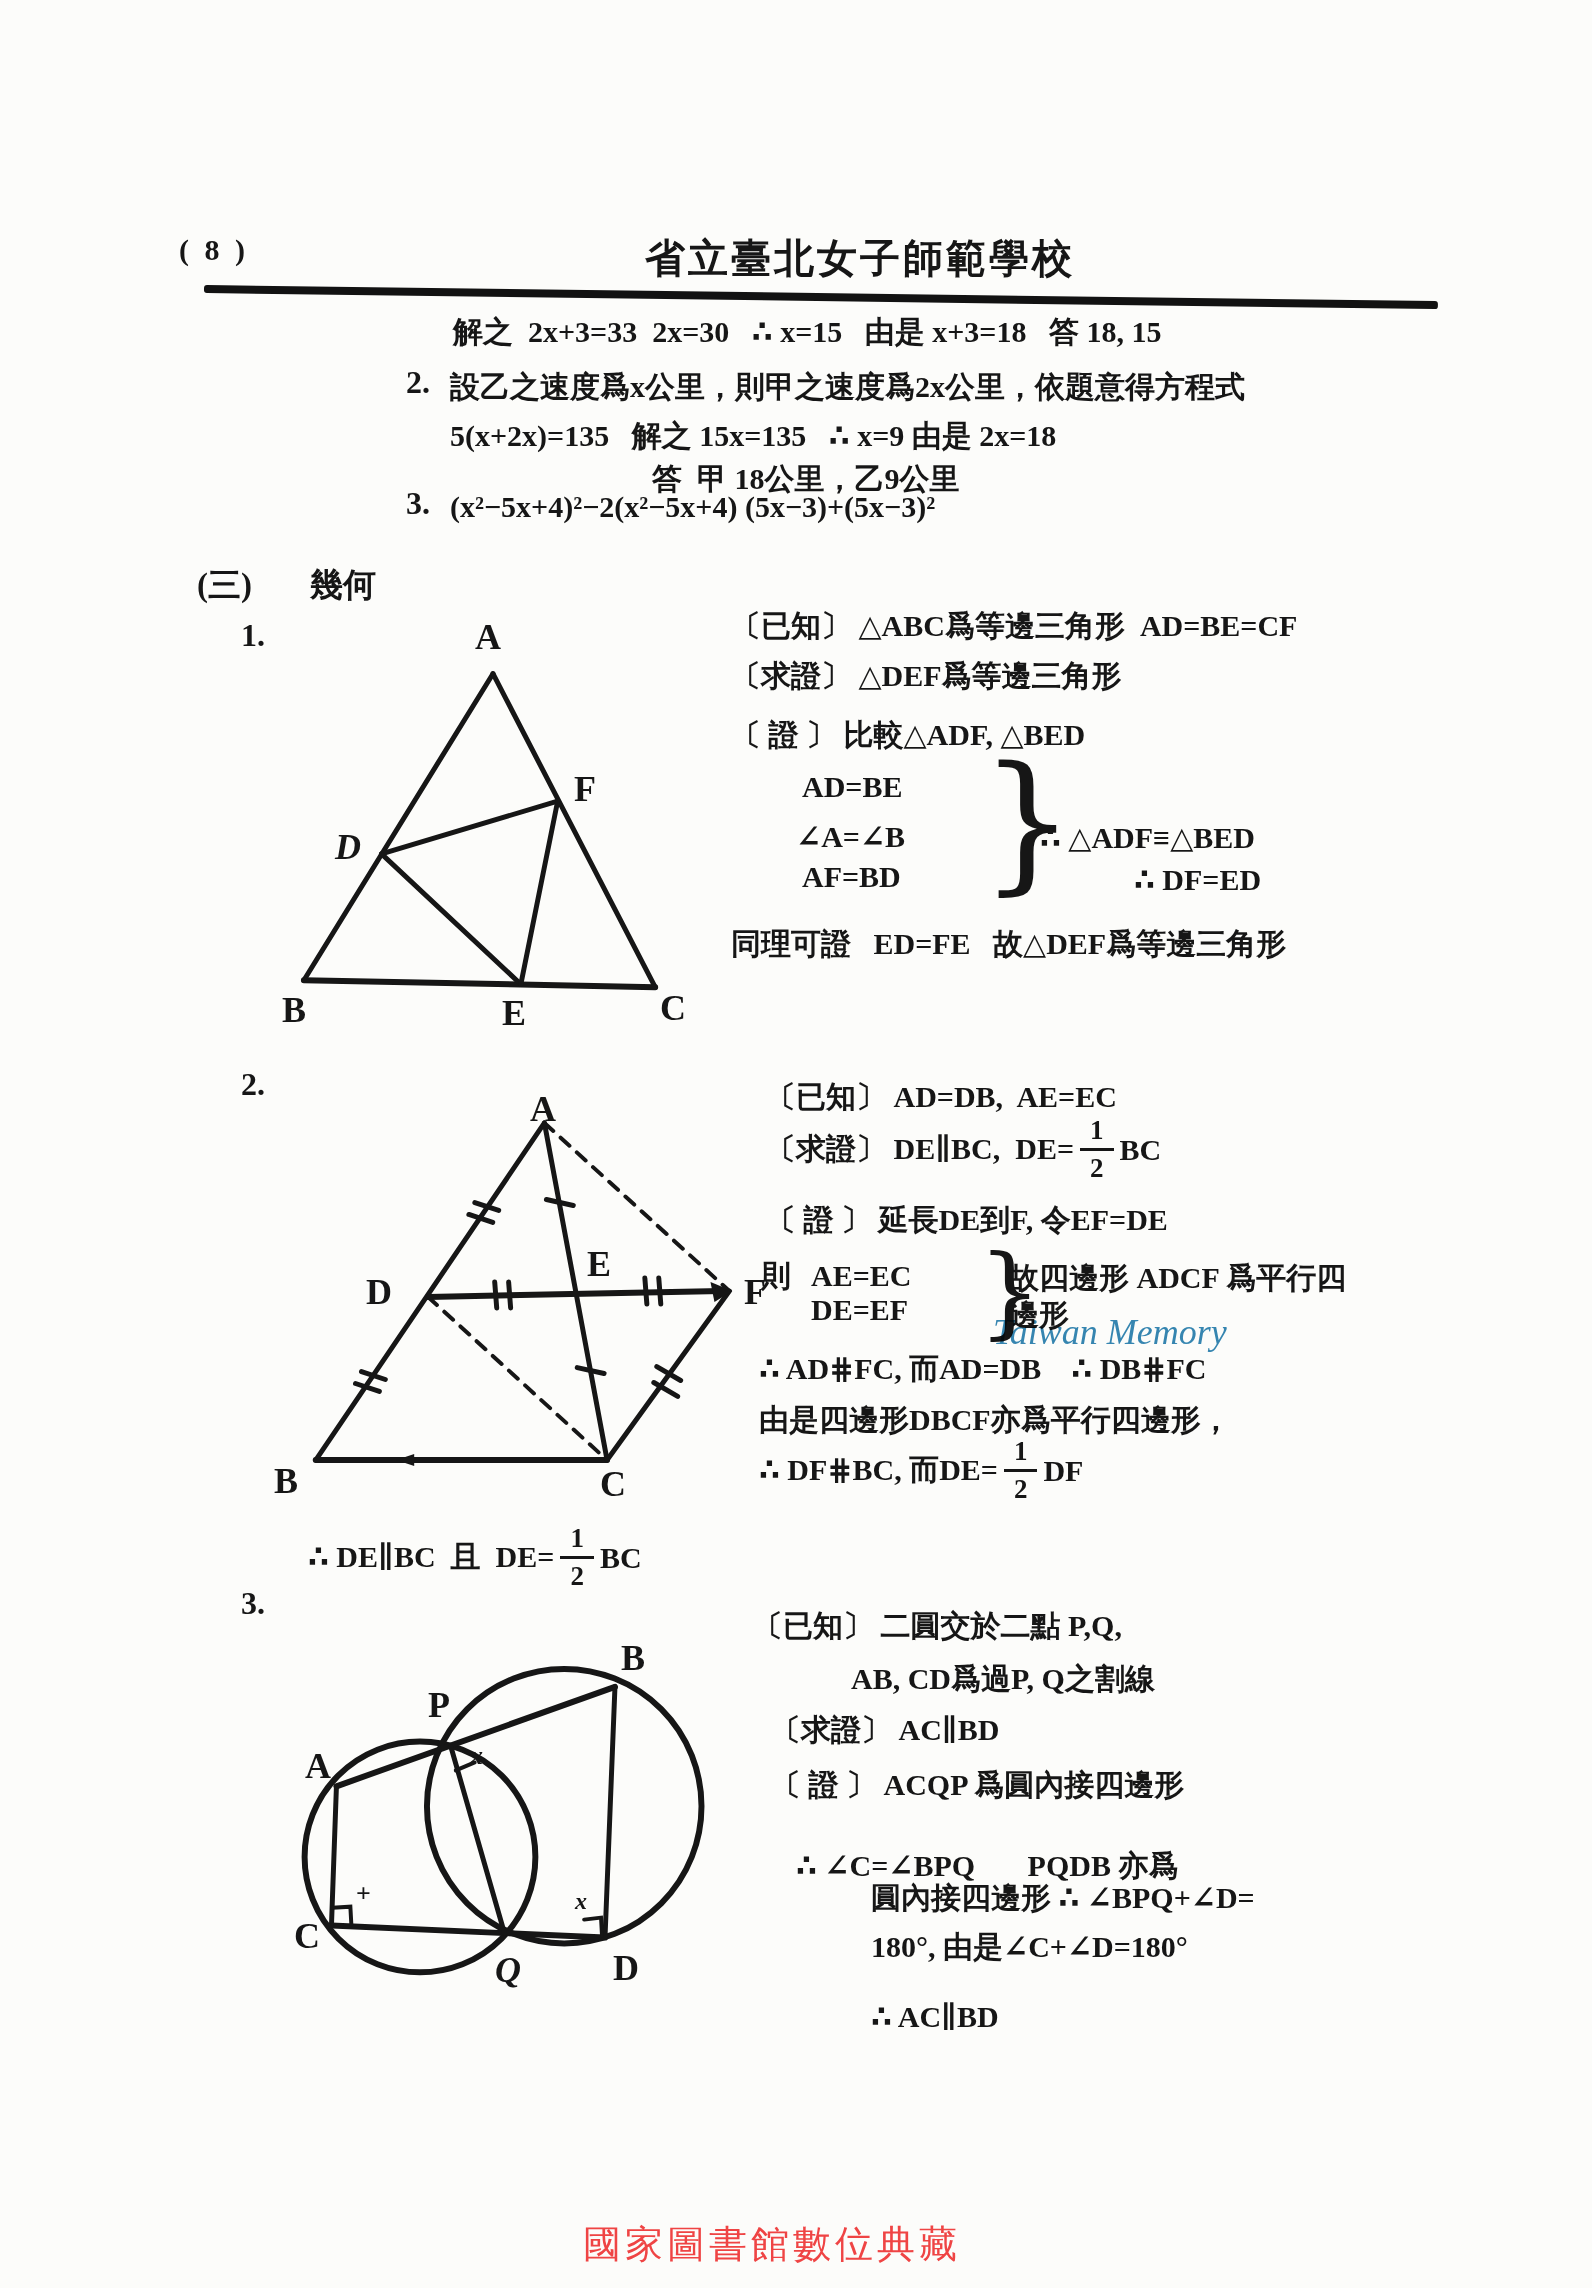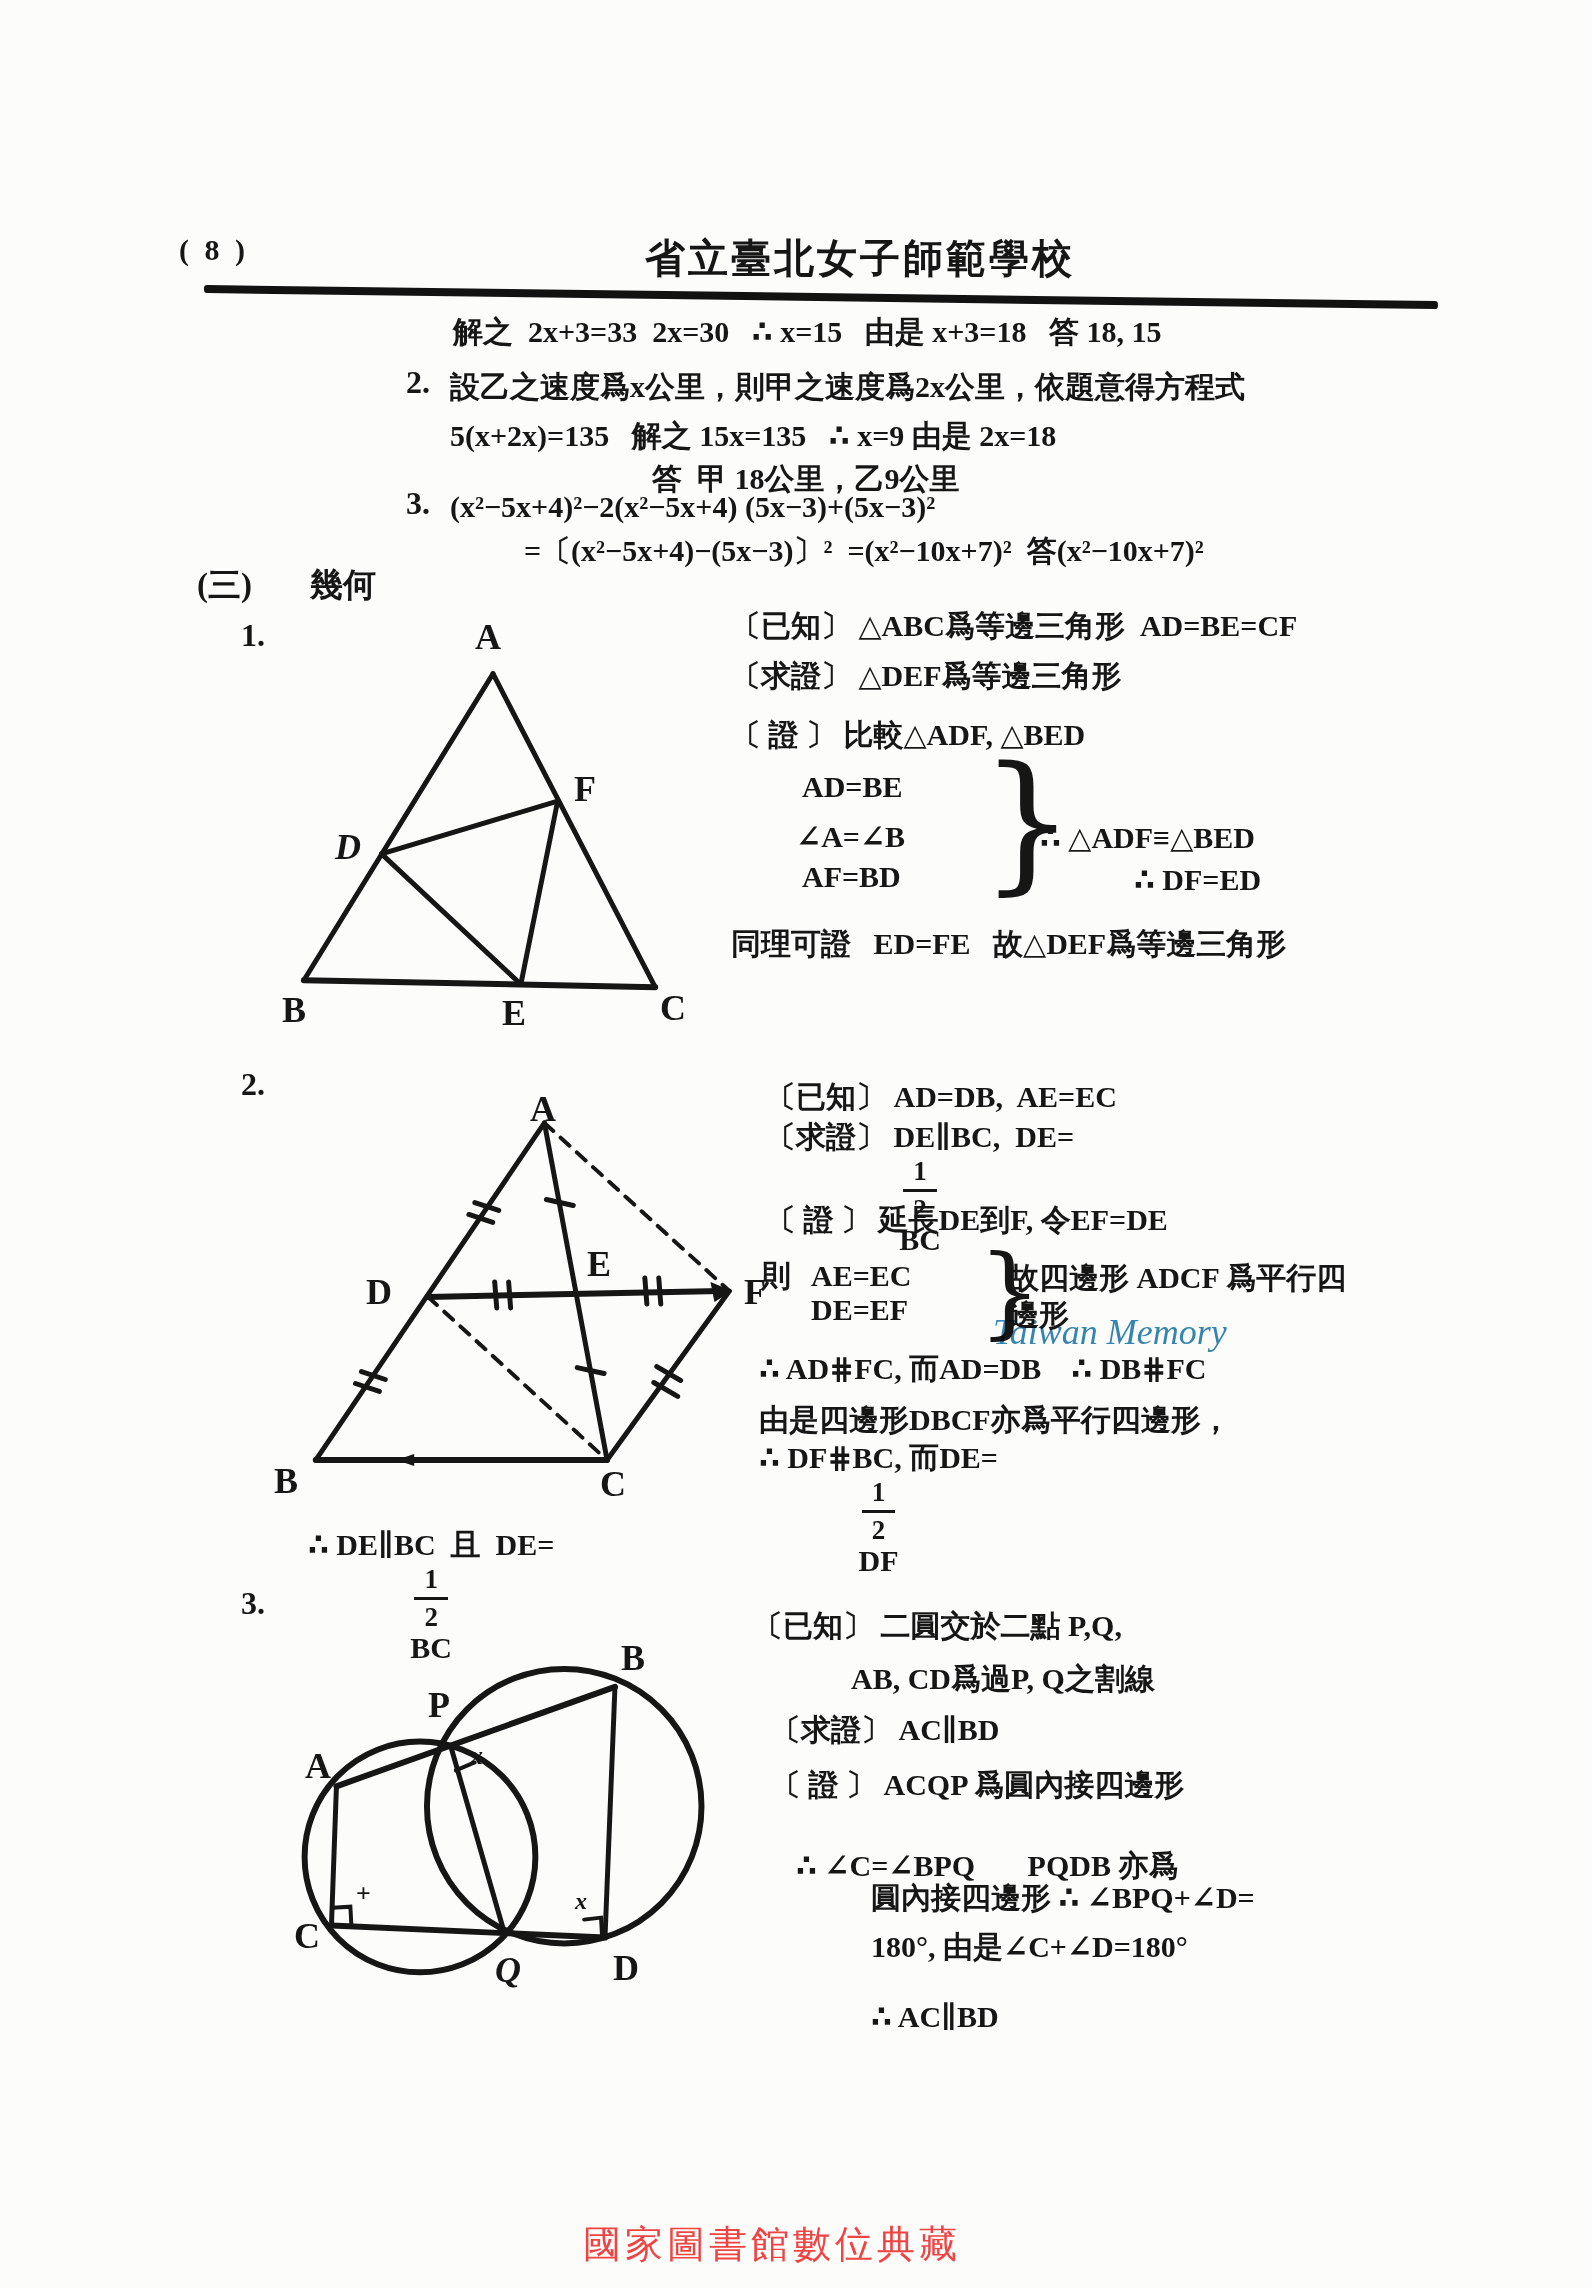--- a/index.html
+++ b/index.html
@@ -1,21 +1,21 @@
 <!DOCTYPE html>
 <html><head>
 <meta charset="utf-8">
 <style>
   html,body{margin:0;padding:0;background:#dededa;}
   .page{position:relative;width:1592px;height:2289px;background:#fcfcfa;overflow:hidden;
         font-family:"Liberation Serif","DejaVu Serif","DejaVu Sans",serif;color:#161616;}
   .t{position:absolute;white-space:pre;font-weight:bold;font-size:30px;line-height:1.25;}
   .num{position:absolute;white-space:pre;font-weight:bold;font-size:32px;}
   .vlabel{position:absolute;white-space:pre;font-weight:bold;font-size:36px;line-height:1;}
-  .flexline{position:absolute;display:flex;align-items:center;font-weight:bold;font-size:30px;flex-direction:column;}
+  .flexline{position:absolute;display:flex;align-items:center;font-weight:bold;font-size:30px;}
   .flexline .seg{white-space:pre;}
   .frac{display:inline-flex;flex-direction:column;align-items:center;line-height:1;
         font-size:27px;margin:0 6px;}
   .frac .fnum{padding:0 10px 4px;border-bottom:3px solid #161616;}
   .frac .fden{padding-top:4px;}
   .brace{position:absolute;font-weight:normal;line-height:1;font-family:"DejaVu Serif",serif;}
   .rule{position:absolute;left:204px;top:285px;width:1234px;height:8px;background:#121212;
         transform:rotate(0.75deg);transform-origin:left center;border-radius:3px;}
   .header-title{position:absolute;left:645px;top:231px;font-size:40px;font-weight:bold;
         letter-spacing:3px;white-space:pre;}
@@ -39,21 +39,20 @@
   <div class="header-title">省立臺北女子師範學校</div>
   <div class="rule"></div>
 
   <div class="t" style="left:453px;top:313px;">解之  2x+3=33  2x=30   ∴ x=15   由是 x+3=18   答 18, 15</div>
   <div class="num" style="left:406px;top:364px;">2.</div>
   <div class="t" style="left:450px;top:368px;">設乙之速度爲x公里，則甲之速度爲2x公里，依題意得方程式</div>
   <div class="t" style="left:450px;top:417px;">5(x+2x)=135   解之 15x=135   ∴ x=9 由是 2x=18</div>
   <div class="t" style="left:652px;top:460px;">答  甲 18公里，乙9公里</div>
   <div class="num" style="left:406px;top:485px;">3.</div>
   <div class="t" style="left:450px;top:488px;">(x²−5x+4)²−2(x²−5x+4) (5x−3)+(5x−3)²</div>
-  <div class="t" style="left:524px;top:532px;">=〔(x²−5x+4)−(5x−3)〕²  =(x²−10x+7)²  答(x²−10x+7)²</div>
 
   <div class="t" style="left:197px;top:565px;font-size:33px;">(三)</div>
   <div class="t" style="left:299px;top:565px;font-size:33px;margin-left:11px;">幾何</div>
 
   <div class="num" style="left:241px;top:617px;">1.</div>
 
   <svg style="left:279px;top:617px;" width="418" height="418" viewBox="0 0 420 420">
     <line x1="215" y1="57" x2="25" y2="365" stroke-width="5"></line>
     <line x1="215" y1="57" x2="378" y2="372" stroke-width="5"></line>
     <line x1="25" y1="365" x2="378" y2="372" stroke-width="6"></line>

